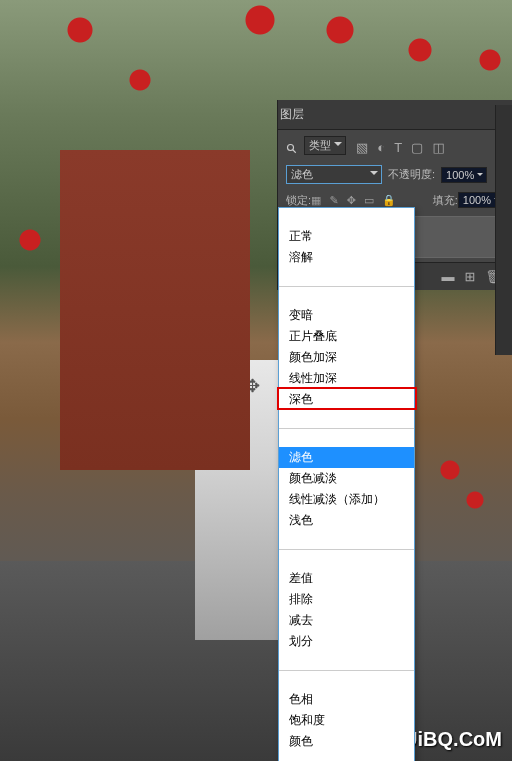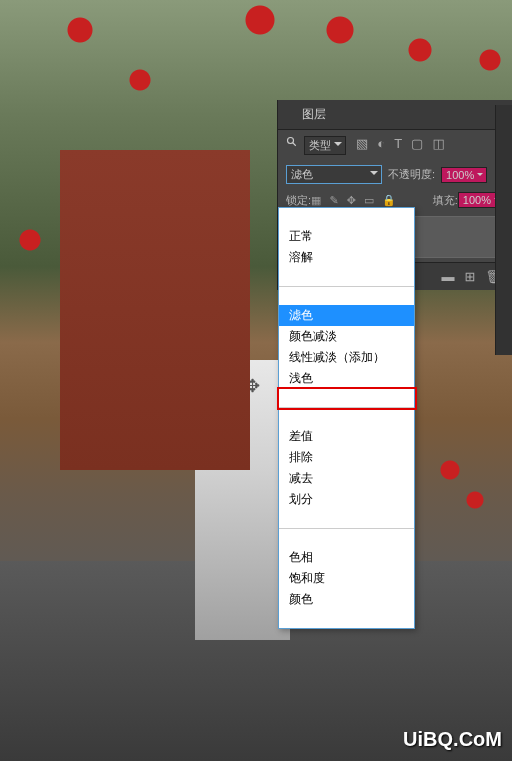--- a/index.html
+++ b/index.html
@@ -18,33 +18,33 @@
   radial-gradient(circle at 475px 500px,#c82020 0 8px,transparent 9px);
   pointer-events:none}
 .canvas::after{content:"";position:absolute;left:60px;top:150px;width:190px;height:320px;background:linear-gradient(180deg,#8a3a2a 0%,#7a3020 100%);pointer-events:none}
 .doorway{position:absolute;left:195px;top:360px;width:95px;height:280px;background:linear-gradient(180deg,#e8e8e8 0%,#d0d0d0 40%,#a0a0a0 100%)}
 .floor{position:absolute;left:0;bottom:0;width:512px;height:200px;background:linear-gradient(180deg,#5a5a5a 0%,#4a4a4a 50%,#3a3a3a 100%)}
 .watermark{position:absolute;right:10px;bottom:10px;color:#fff;font-size:20px;font-weight:bold;text-shadow:1px 1px 2px #000}
 .cursor{position:absolute;left:245px;top:375px;color:#555;font-size:18px;pointer-events:none}
 
 .ps-panel{position:absolute;right:0;top:100px;width:234px;background:#454545;color:#ccc;font-size:12px;border-left:1px solid #222}
 .ctrl-row{position:absolute;right:0;top:105px;width:16px;height:250px;background:#323232;border-left:1px solid #222}
-.tab-bar{display:flex;align-items:center;padding:6px 24px;background:#3a3a3a;border-bottom:1px solid #222}
-.filter-row{display:flex;align-items:flex-start;padding:6px 8px;gap:6px}
+.tab-bar{display:flex;align-items:center;padding:6px 2px;background:#3a3a3a;border-bottom:1px solid #222}
+.filter-row{display:flex;align-items:flex-end;padding:6px 8px;gap:6px}
 .search-ic{display:inline-flex;align-items:center;gap:2px;color:#ccc}
 .search-ic svg{width:12px;height:12px}
 .type-dd{background:#3a3a3a;border:1px solid #222;color:#ccc;padding:1px 14px 1px 4px;font-size:11px;position:relative}
 .type-dd::after{content:"";position:absolute;right:3px;top:5px;border:4px solid transparent;border-top-color:#ccc}
 .icon-strip{display:flex;gap:9px;font-size:13px;color:#aaa;margin-left:4px}
 .icon-strip span{cursor:default}
 .opt-row{display:flex;align-items:center;padding:4px 8px;gap:6px;font-size:11px}
 .blend-dd{background:#3a3a3a;border:1px solid #5a9fd4;color:#ccc;padding:1px 40px 1px 4px;font-size:11px;position:relative;min-width:50px}
 .blend-dd::after{content:"";position:absolute;right:3px;top:5px;border:4px solid transparent;border-top-color:#ccc}
 .lbl{color:#bbb}
-.val-box{background:#be185d;border:1px solid #222;padding:1px 12px 1px 4px;color:#ccc;position:relative}
+.val-box{background:#0f172a;border:1px solid #222;padding:1px 12px 1px 4px;color:#ccc;position:relative}
 .val-box::after{content:"";position:absolute;right:3px;top:5px;border:3px solid transparent;border-top-color:#ccc}
 .lock-row{display:flex;align-items:center;padding:4px 8px;gap:0;font-size:11px}
 .lock-icons{display:flex;gap:8px;color:#999}
 .layer-item{background:#5a5a5a;margin:4px 8px;height:40px;border:1px solid #666}
 .panel-foot{display:flex;justify-content:flex-end;gap:10px;padding:6px 10px;color:#aaa;font-size:13px;border-top:1px solid #222;background:#3a3a3a}
 
 .dropdown{position:absolute;left:278px;top:207px;width:135px;background:#fff;border:1px solid #5a9fd4;box-shadow:2px 2px 6px rgba(0,0,0,.3);font-size:12px;color:#000}
 .dd-group{border-bottom:1px solid #ccc;padding:18px 0}
 .dd-group:last-child{border-bottom:none}
 .dd-item{padding:2px 10px;cursor:default}
@@ -106,20 +106,27 @@
   </div>
 </div>
 <div class="ctrl-row"></div>
 
 <div class="dropdown">
   <div class="dd-group">
     <div class="dd-item">正常</div>
     <div class="dd-item">溶解</div>
   </div>
   <div class="dd-group">
+    <div class="dd-item">变暗</div>
+    <div class="dd-item">正片叠底</div>
+    <div class="dd-item">颜色加深</div>
+    <div class="dd-item">线性加深</div>
+    <div class="dd-item">深色</div>
+  </div>
+  <div class="dd-group">
     <div class="dd-item sel">滤色</div>
     <div class="dd-item">颜色减淡</div>
     <div class="dd-item">线性减淡（添加）</div>
     <div class="dd-item">浅色</div>
   </div>
   <div class="dd-group">
     <div class="dd-item">差值</div>
     <div class="dd-item">排除</div>
     <div class="dd-item">减去</div>
     <div class="dd-item">划分</div>

